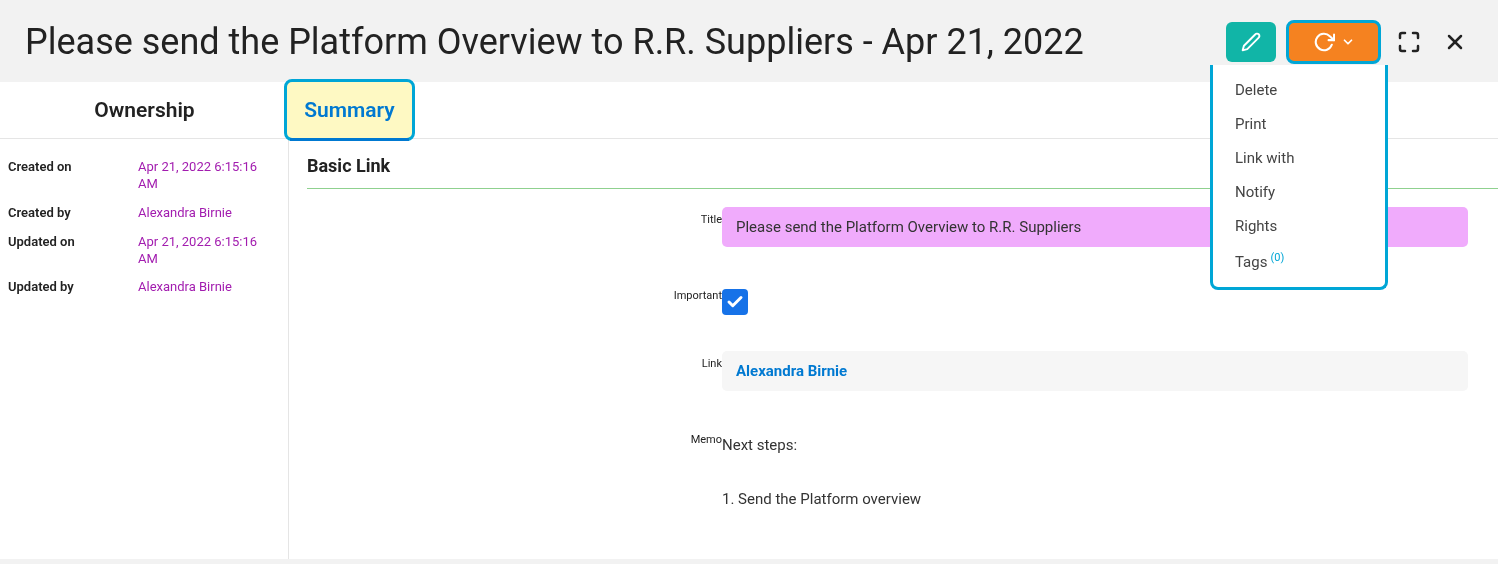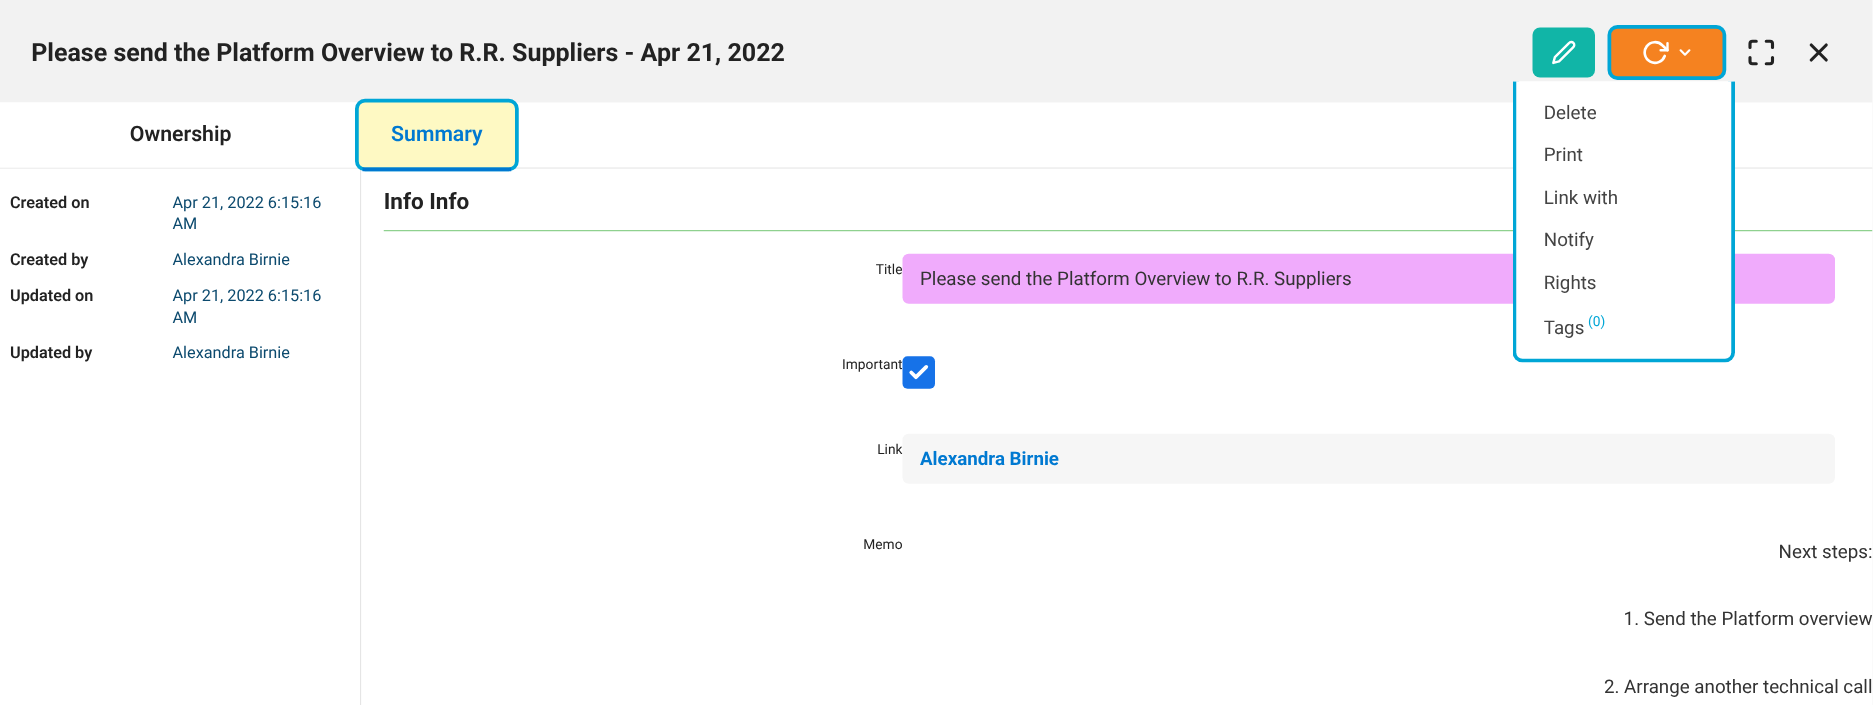--- a/index.html
+++ b/index.html
@@ -10,22 +10,22 @@
       width: 1498px;
       height: 564px;
       overflow: hidden;
     }
     .header {
       display: flex;
       align-items: center;
       padding: 20px 25px 18px;
     }
     .page-title {
-      font-size: 20px;
-      font-weight: 700;
+      font-size: 36px;
+      font-weight: 400;
       color: #222;
       flex: 1;
     }
     .header-actions {
       display: flex;
       align-items: center;
       gap: 10px;
     }
     .btn-edit {
       width: 50px;
@@ -71,21 +71,21 @@
       cursor: pointer;
     }
     .sidebar {
       width: 289px;
       background: #fff;
       border-right: 1px solid #e5e5e5;
     }
     .tab {
       padding: 16px 0;
       text-align: center;
-      font-size: 17px;
+      font-size: 21px;
       color: #222;
       cursor: pointer;
       font-weight: 600;
     }
     .tab-ownership {
       flex: 0 0 289px;
       background: #fff;
     }
     .tab-summary {
       flex: 0 0 131px;
@@ -115,21 +115,21 @@
     .meta-row {
       display: flex;
       padding: 6px 0;
     }
     .meta-label {
       width: 130px;
       font-weight: 600;
       color: #222;
     }
     .meta-value {
-      color: #0c4a6e;
+      color: #a21caf;
       flex: 1;
       line-height: 1.3;
     }
     .main {
       flex: 1;
       background: #fff;
     }
     .main-inner {
       padding: 0 0 30px 18px;
     }
@@ -187,21 +187,20 @@
       display: flex;
       align-items: center;
       justify-content: center;
     }
     .memo-content {
       flex: 1;
       font-size: 15px;
       color: #333;
       line-height: 1.6;
       padding-top: 6px;
-      text-align: right;
     }
     .memo-content p { margin-bottom: 30px; }
     .memo-content p:last-child { margin-bottom: 0; }
     .dropdown {
       position: absolute;
       top: 65px;
       right: 110px;
       width: 178px;
       background: #fff;
       border: 3px solid #00a6d6;
@@ -288,21 +287,21 @@
       </div>
       <div class="meta-row">
         <div class="meta-label">Updated by</div>
         <div class="meta-value">Alexandra Birnie</div>
       </div>
     </div>
   </div>
 
   <div class="main">
     <div class="main-inner">
-      <div class="section-title">Info Info</div>
+      <div class="section-title">Basic Link</div>
 
       <div class="field">
         <div class="field-label">Title</div>
         <div class="field-value-box">Please send the Platform Overview to R.R. Suppliers</div>
       </div>
 
       <div class="field">
         <div class="field-label">Important</div>
         <div class="field-value-plain">
           <div class="checkbox">
@@ -316,21 +315,20 @@
       <div class="field">
         <div class="field-label">Link</div>
         <div class="field-value-link">Alexandra Birnie</div>
       </div>
 
       <div class="field">
         <div class="field-label">Memo</div>
         <div class="memo-content">
           <p>Next steps:</p>
           <p>1. Send the Platform overview</p>
-          <p>2. Arrange another technical call</p>
         </div>
       </div>
     </div>
   </div>
 </div>
 
 <div class="dropdown">
   <div class="dropdown-item">Delete</div>
   <div class="dropdown-item">Print</div>
   <div class="dropdown-item">Link with</div>

